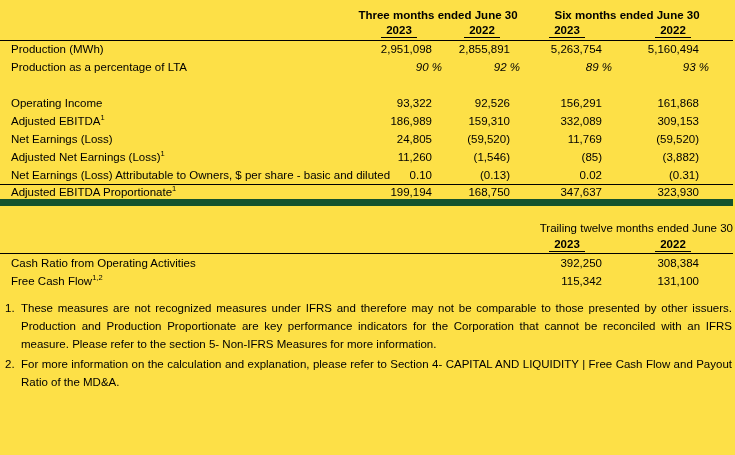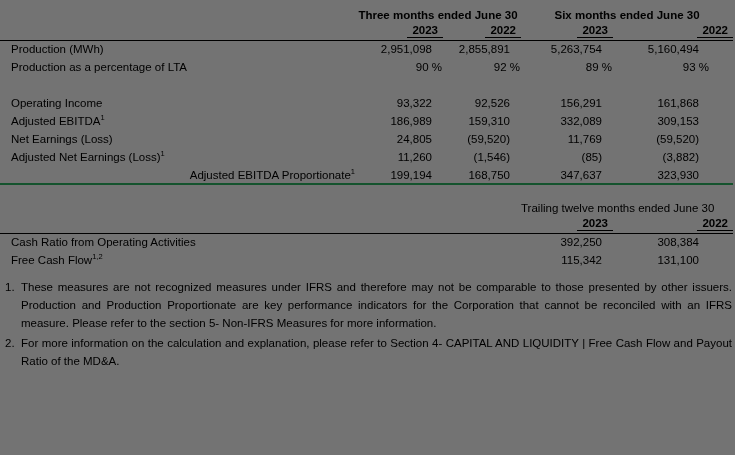--- a/index.html
+++ b/index.html
@@ -1,20 +1,20 @@
 <!DOCTYPE html>
 <html><head>
 <meta charset="utf-8">
 <style>
   html, body { margin: 0; padding: 0; }
   .page {
     position: relative;
     width: 735px;
     height: 455px;
-    background: #737373;
+    background: #fde047;
     color: #000000;
     font-family: "Liberation Sans", sans-serif;
     font-size: 11.5px;
     overflow: hidden;
     box-sizing: border-box;
     padding-top: 6px;
   }
   table {
     border-collapse: collapse;
     table-layout: fixed;
@@ -25,35 +25,35 @@
     vertical-align: middle;
     white-space: nowrap;
   }
   thead tr { height: 17px; }
   tbody tr { height: 18px; margin-left: 10px; }
   tr.spacer { height: 18px; }
 
   td.lbl { padding-left: 11px; overflow: visible; }
   td.num { text-align: right; padding-right: 11px; }
   td.num.last { padding-right: 34px; }
-  td.num.pct { padding-right: 1px; }
+  td.num.pct { padding-right: 1px; font-style: italic; }
   td.num.last.pct { padding-right: 24px; }
 
   .grp { text-align: center; font-weight: bold; }
-  .grp-regular { text-align: left; font-weight: normal; }
-  .yr-cell { text-align: right; }
+  .grp-regular { text-align: right; font-weight: normal; }
+  .yr-cell { text-align: center; }
   .yr {
     display: inline-block;
     font-weight: bold;
     border-bottom: 1.5px solid #000;
     padding: 0 5px 1px 5px;
   }
   tr.years-row td { border-bottom: 1.5px solid #000; }
   tr.rule-below td { border-bottom: 1.5px solid #000; }
-  tr.table-end td { border-bottom: 2px solid #14532d; text-align: right; }
+  tr.table-end td { border-bottom: 7px solid #14532d; }
 
   sup.fn-ref {
     font-size: 7.5px;
     line-height: 0;
     vertical-align: super;
   }
 
   .t2 { margin-top: 14px; }
 
   .footnotes { margin-top: 9px; padding-right: 3px; }
@@ -131,20 +131,27 @@
         <td class="num">(59,520)</td>
         <td class="num">11,769</td>
         <td class="num last">(59,520)</td>
       </tr>
       <tr>
         <td class="lbl"><span>Adjusted Net Earnings (Loss)</span><sup class="fn-ref">1</sup></td>
         <td class="num">11,260</td>
         <td class="num">(1,546)</td>
         <td class="num">(85)</td>
         <td class="num last">(3,882)</td>
+      </tr>
+      <tr class="rule-below">
+        <td class="lbl"><span>Net Earnings (Loss) Attributable to Owners, $ per share - basic and diluted</span><sup class="fn-ref"></sup></td>
+        <td class="num">0.10</td>
+        <td class="num">(0.13)</td>
+        <td class="num">0.02</td>
+        <td class="num last">(0.31)</td>
       </tr>
       <tr class="table-end">
         <td class="lbl"><span>Adjusted EBITDA Proportionate</span><sup class="fn-ref">1</sup></td>
         <td class="num">199,194</td>
         <td class="num">168,750</td>
         <td class="num">347,637</td>
         <td class="num last">323,930</td>
       </tr>
     </tbody>
   </table>

